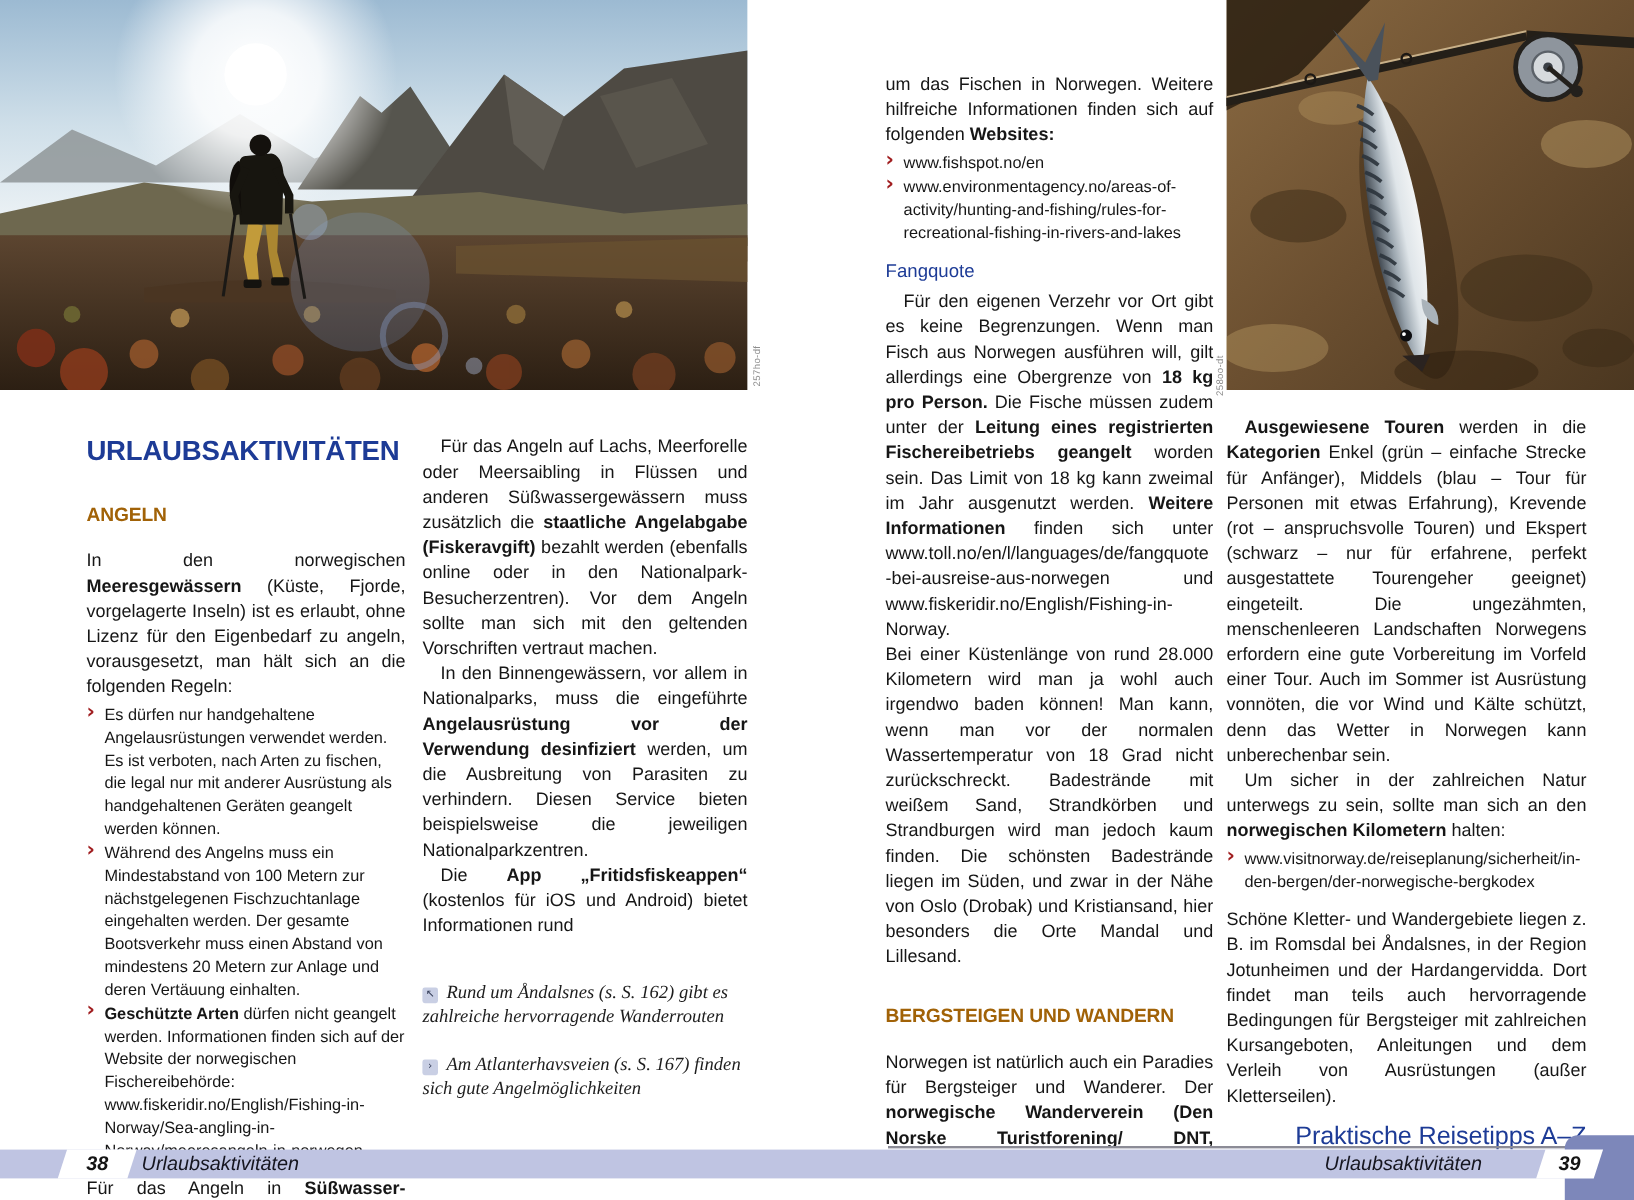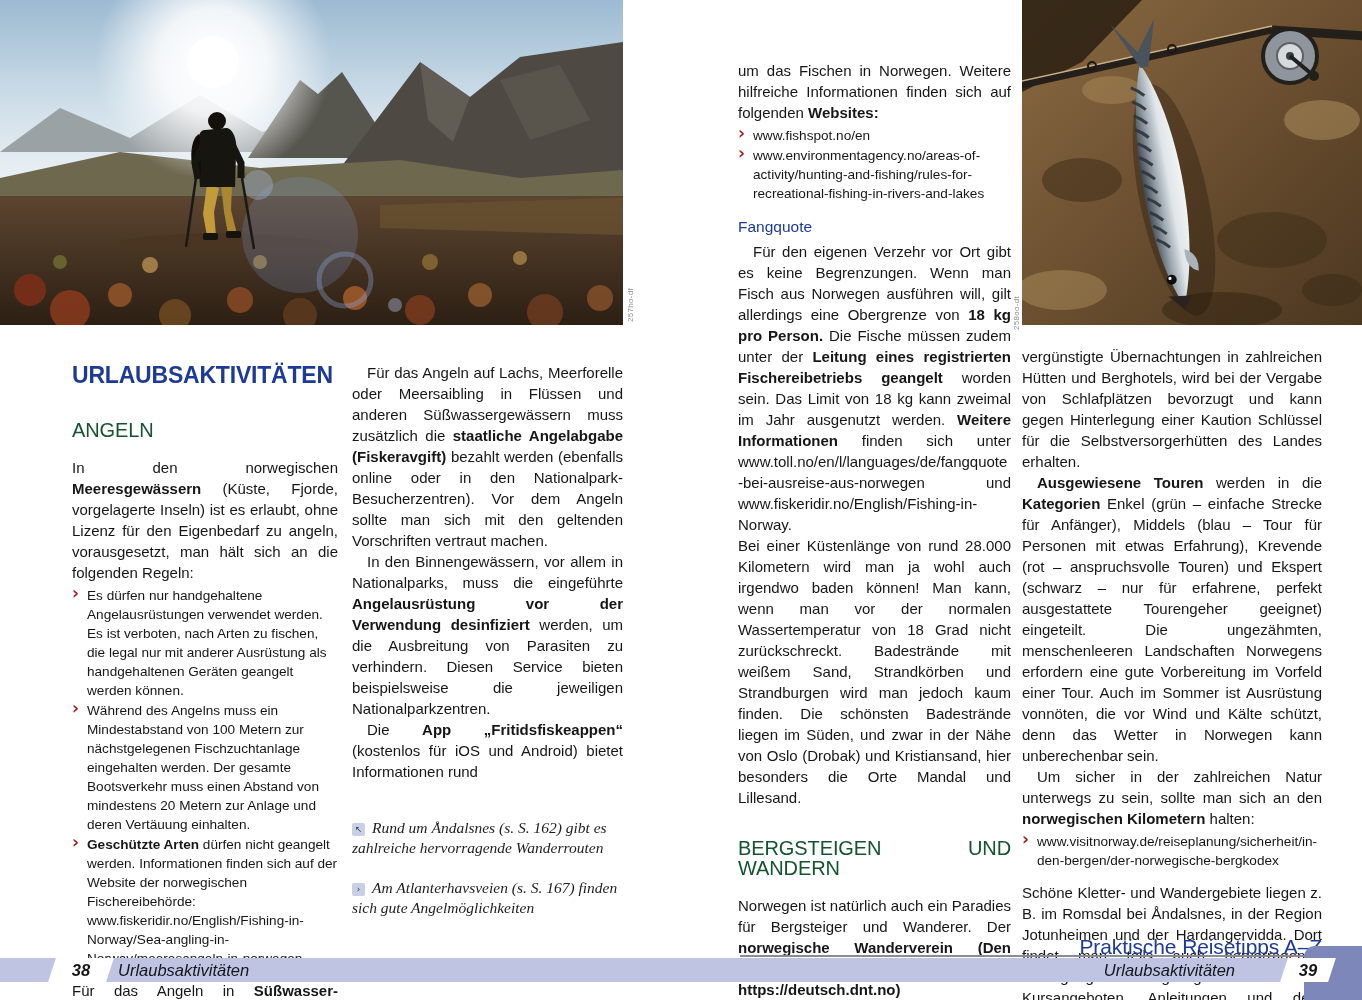--- a/index.html
+++ b/index.html
@@ -15,22 +15,22 @@
   .col{position:absolute;font-size:15px;line-height:21px;text-align:justify;}
   .col p{margin:0;overflow-wrap:anywhere;}
   .col p.sp{margin-top:10px;}
   .ind{text-indent:15px;}
   .b{font-weight:bold;}
   h1{
     font-size:23px;line-height:26px;color:#1d3b96;margin:0 0 32px 0;
     letter-spacing:-0.2px;font-weight:bold;
   }
   h2{
-    font-size:20px;line-height:20px;color:#14532d;margin:0 0 17px 0;
-    font-weight:normal;letter-spacing:-0.1px;
+    font-size:16px;line-height:20px;color:#a16207;margin:0 0 17px 0;
+    font-weight:bold;letter-spacing:-0.1px;
   }
   h2.mt{margin-top:30px;}
   h3{
     font-size:15.5px;line-height:19px;color:#1d3b96;margin:14px 0 5px 0;font-weight:normal;
   }
   ul.rules{
     list-style:none;margin:3px 0 12px 0;padding:0;
     font-size:13.6px;line-height:19px;text-align:left;
   }
   ul.rules li{position:relative;padding-left:15px;margin:0 0 1px 0;overflow-wrap:anywhere;}
@@ -241,21 +241,20 @@
     <li><span class="mk">›</span><span>www.environmentagency.no/areas-of-activity/hunting-and-fishing/rules-for-recreational-fishing-in-rivers-and-lakes</span></li>
   </ul>
   <h3>Fangquote</h3>
   <p class="ind"><span>Für den eigenen Verzehr vor Ort gibt es keine Begrenzungen. Wenn man Fisch aus Norwegen ausführen will, gilt allerdings eine Obergrenze von </span><span class="b">18 kg pro Person.</span><span> Die Fische müssen zudem unter der </span><span class="b">Leitung eines registrierten Fischereibetriebs geangelt</span><span> worden sein. Das Limit von 18 kg kann zweimal im Jahr ausgenutzt werden. </span><span class="b">Weitere Informationen</span><span> finden sich unter www.toll.no/en/l/languages/de/fangquote-bei-ausreise-aus-norwegen und www.fiskeridir.no/English/Fishing-in-Norway.</span></p>
   <p><span>Bei einer Küstenlänge von rund 28.000 Kilometern wird man ja wohl auch irgendwo baden können! Man kann, wenn man vor der normalen Wassertemperatur von 18 Grad nicht zurückschreckt. Badestrände mit weißem Sand, Strandkörben und Strandburgen wird man jedoch kaum finden. Die schönsten Badestrände liegen im Süden, und zwar in der Nähe von Oslo (Drobak) und Kristiansand, hier besonders die Orte Mandal und Lillesand.</span></p>
   <h2 class="mt">BERGSTEIGEN UND WANDERN</h2>
   <p><span>Norwegen ist natürlich auch ein Paradies für Bergsteiger und Wanderer. Der </span><span class="b">norwegische Wanderverein (Den Norske Turistforening/ DNT, https://deutsch.dnt.no)</span></p>
 </div>
 
 <div class="col" style="left:1022px;top:346px;width:300px;">
-  <p><span>vergünstigte Übernachtungen in zahlreichen Hütten und Berghotels, wird bei der Vergabe von Schlafplätzen bevorzugt und kann gegen Hinterlegung einer Kaution Schlüssel für die Selbstversorgerhütten des Landes erhalten.</span></p>
   <p class="ind"><span class="b">Ausgewiesene Touren</span><span> werden in die </span><span class="b">Kategorien</span><span> Enkel (grün – einfache Strecke für Anfänger), Middels (blau – Tour für Personen mit etwas Erfahrung), Krevende (rot – anspruchsvolle Touren) und Ekspert (schwarz – nur für erfahrene, perfekt ausgestattete Tourengeher geeignet) eingeteilt. Die ungezähmten, menschenleeren Landschaften Norwegens erfordern eine gute Vorbereitung im Vorfeld einer Tour. Auch im Sommer ist Ausrüstung vonnöten, die vor Wind und Kälte schützt, denn das Wetter in Norwegen kann unberechenbar sein.</span></p>
   <p class="ind"><span>Um sicher in der zahlreichen Natur unterwegs zu sein, sollte man sich an den </span><span class="b">norwegischen Kilometern</span><span> halten:</span></p>
   <ul class="rules">
     <li><span class="mk">›</span><span>www.visitnorway.de/reiseplanung/sicherheit/in-den-bergen/der-norwegische-bergkodex</span></li>
   </ul>
   <p class="sp"><span>Schöne Kletter- und Wandergebiete liegen z. B. im Romsdal bei Åndalsnes, in der Region Jotunheimen und der Hardangervidda. Dort findet man teils auch hervorragende Bedingungen für Bergsteiger mit zahlreichen Kursangeboten, Anleitungen und dem Verleih von Ausrüstungen (außer Kletterseilen).</span></p>
 </div>
 
 <div class="right-header">Praktische Reisetipps A–Z</div>
 <div class="footer-rule"></div>

